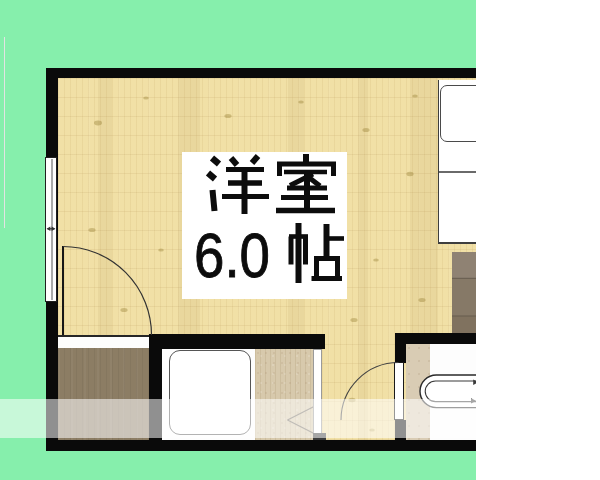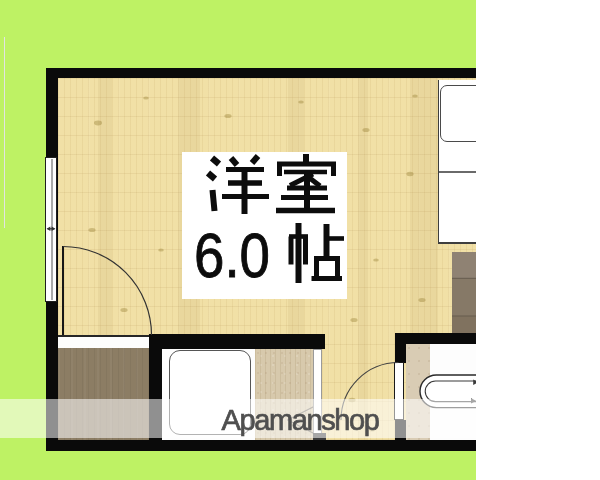--- a/index.html
+++ b/index.html
@@ -1,16 +1,16 @@
 <!DOCTYPE html>
 <html><head>
 <meta charset="utf-8">
 <style>
   html,body{margin:0;padding:0;background:#fff;}
-  #plan{position:relative;width:476px;height:480px;background:#bef264;overflow:hidden;
+  #plan{position:relative;width:476px;height:480px;background:#86efac;overflow:hidden;
         font-family:"Liberation Sans", sans-serif;}
   .abs{position:absolute;}
   .wall{position:absolute;background:#0a0a0a;}
   .wood{background-color:#f1e0a6;
     background-image:
       repeating-linear-gradient(90deg, rgba(170,130,60,.10) 0 1px, rgba(0,0,0,0) 1px 6px),
       repeating-linear-gradient(90deg, rgba(255,255,255,.06) 0 2px, rgba(0,0,0,0) 2px 30px),
       repeating-linear-gradient(0deg, rgba(150,110,50,.10) 0 1px, rgba(0,0,0,0) 1px 19px);}
   .genkan{background-color:#8c7d64;
     background-image:
@@ -199,17 +199,14 @@
       <line x1="314" y1="258.5" x2="340" y2="258.5" stroke-width="5"></line>
       <line x1="316.5" y1="258" x2="316.5" y2="280" stroke-width="5"></line>
       <line x1="337.5" y1="258" x2="337.5" y2="280" stroke-width="5"></line>
       <line x1="311.5" y1="278.5" x2="342" y2="278.5" stroke-width="5"></line>
     </g>
     <text x="194" y="277" font-family="Liberation Sans, sans-serif" font-size="63" fill="#0c0c0c" stroke="#0c0c0c" stroke-width="0.9" textLength="76" lengthAdjust="spacingAndGlyphs">6.0</text>
   </svg>
 
   <div class="abs" style="left:0;top:399px;width:600px;height:38.5px;background:rgba(255,255,255,0.55);"></div>
 
-  <div class="abs" style="left:150px;top:403px;width:300px;height:34px;color:#4f4f4f;
-       font-size:29px;letter-spacing:-1.4px;text-align:center;line-height:34px;
-       -webkit-text-stroke:0.7px #4f4f4f;">Apamanshop</div>
 
 </div>
 
 </body></html>

